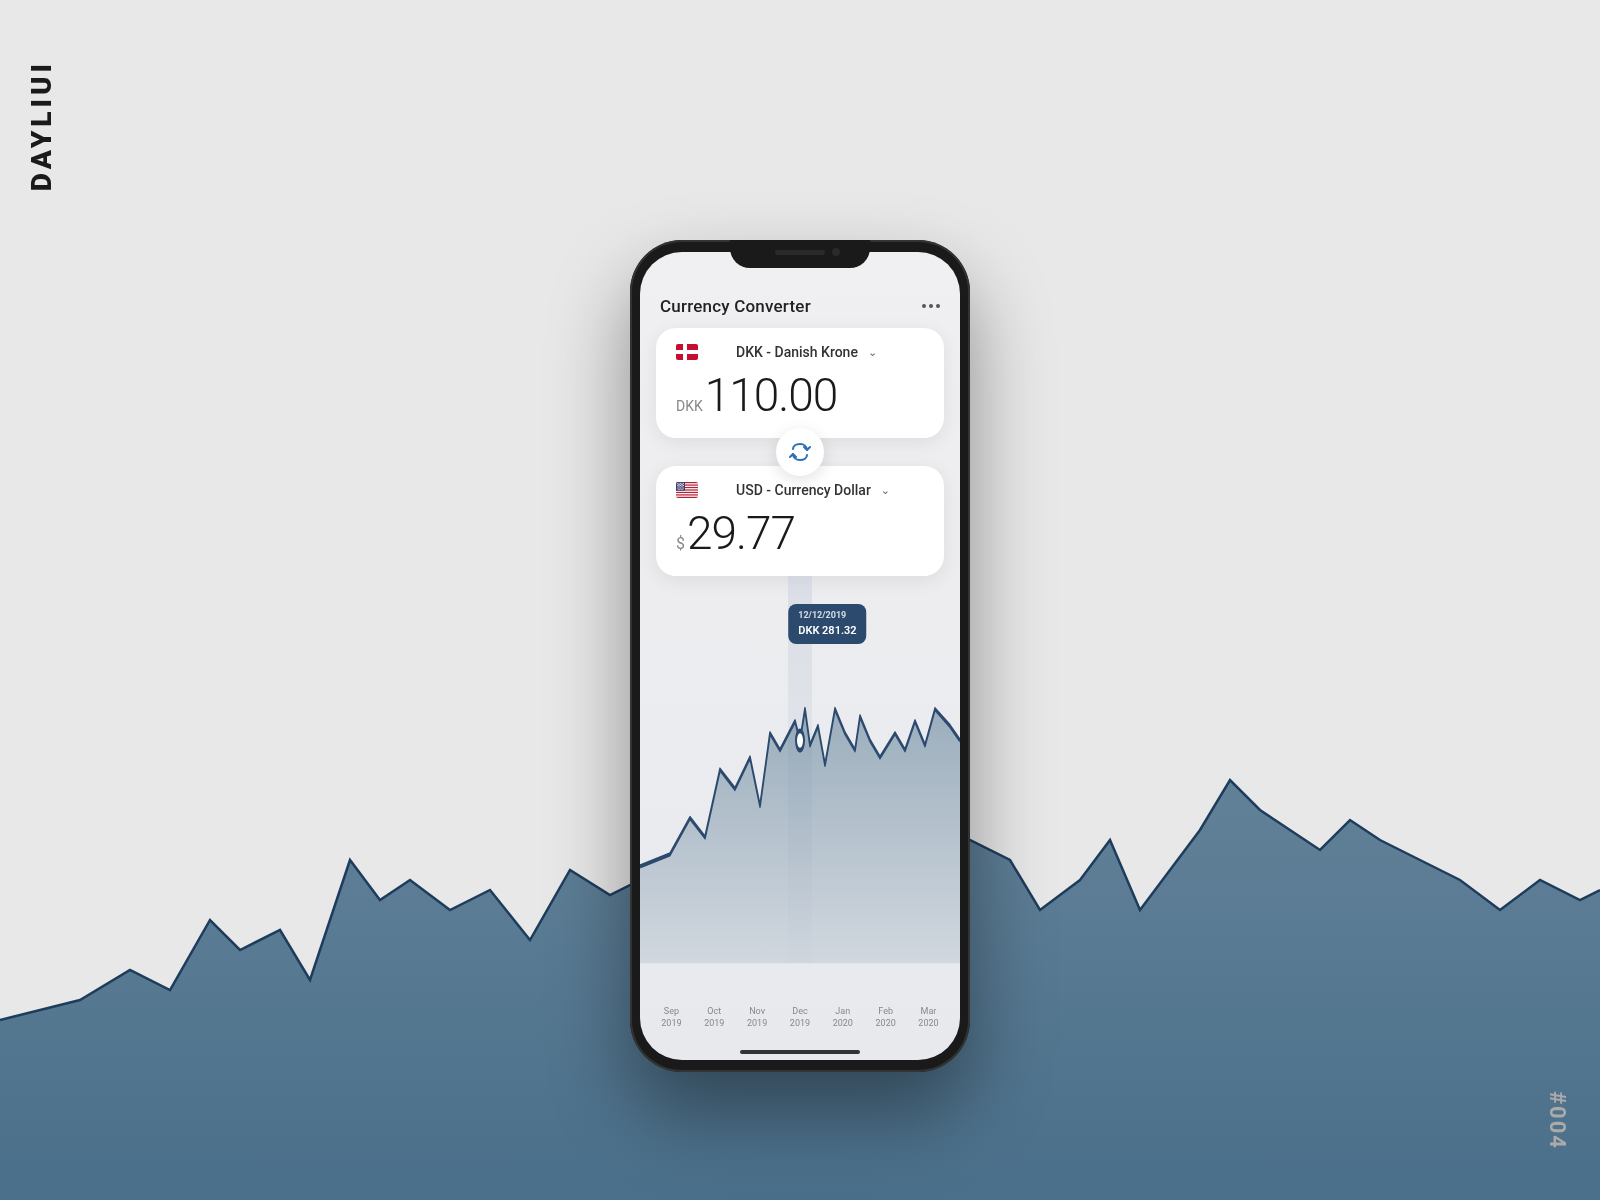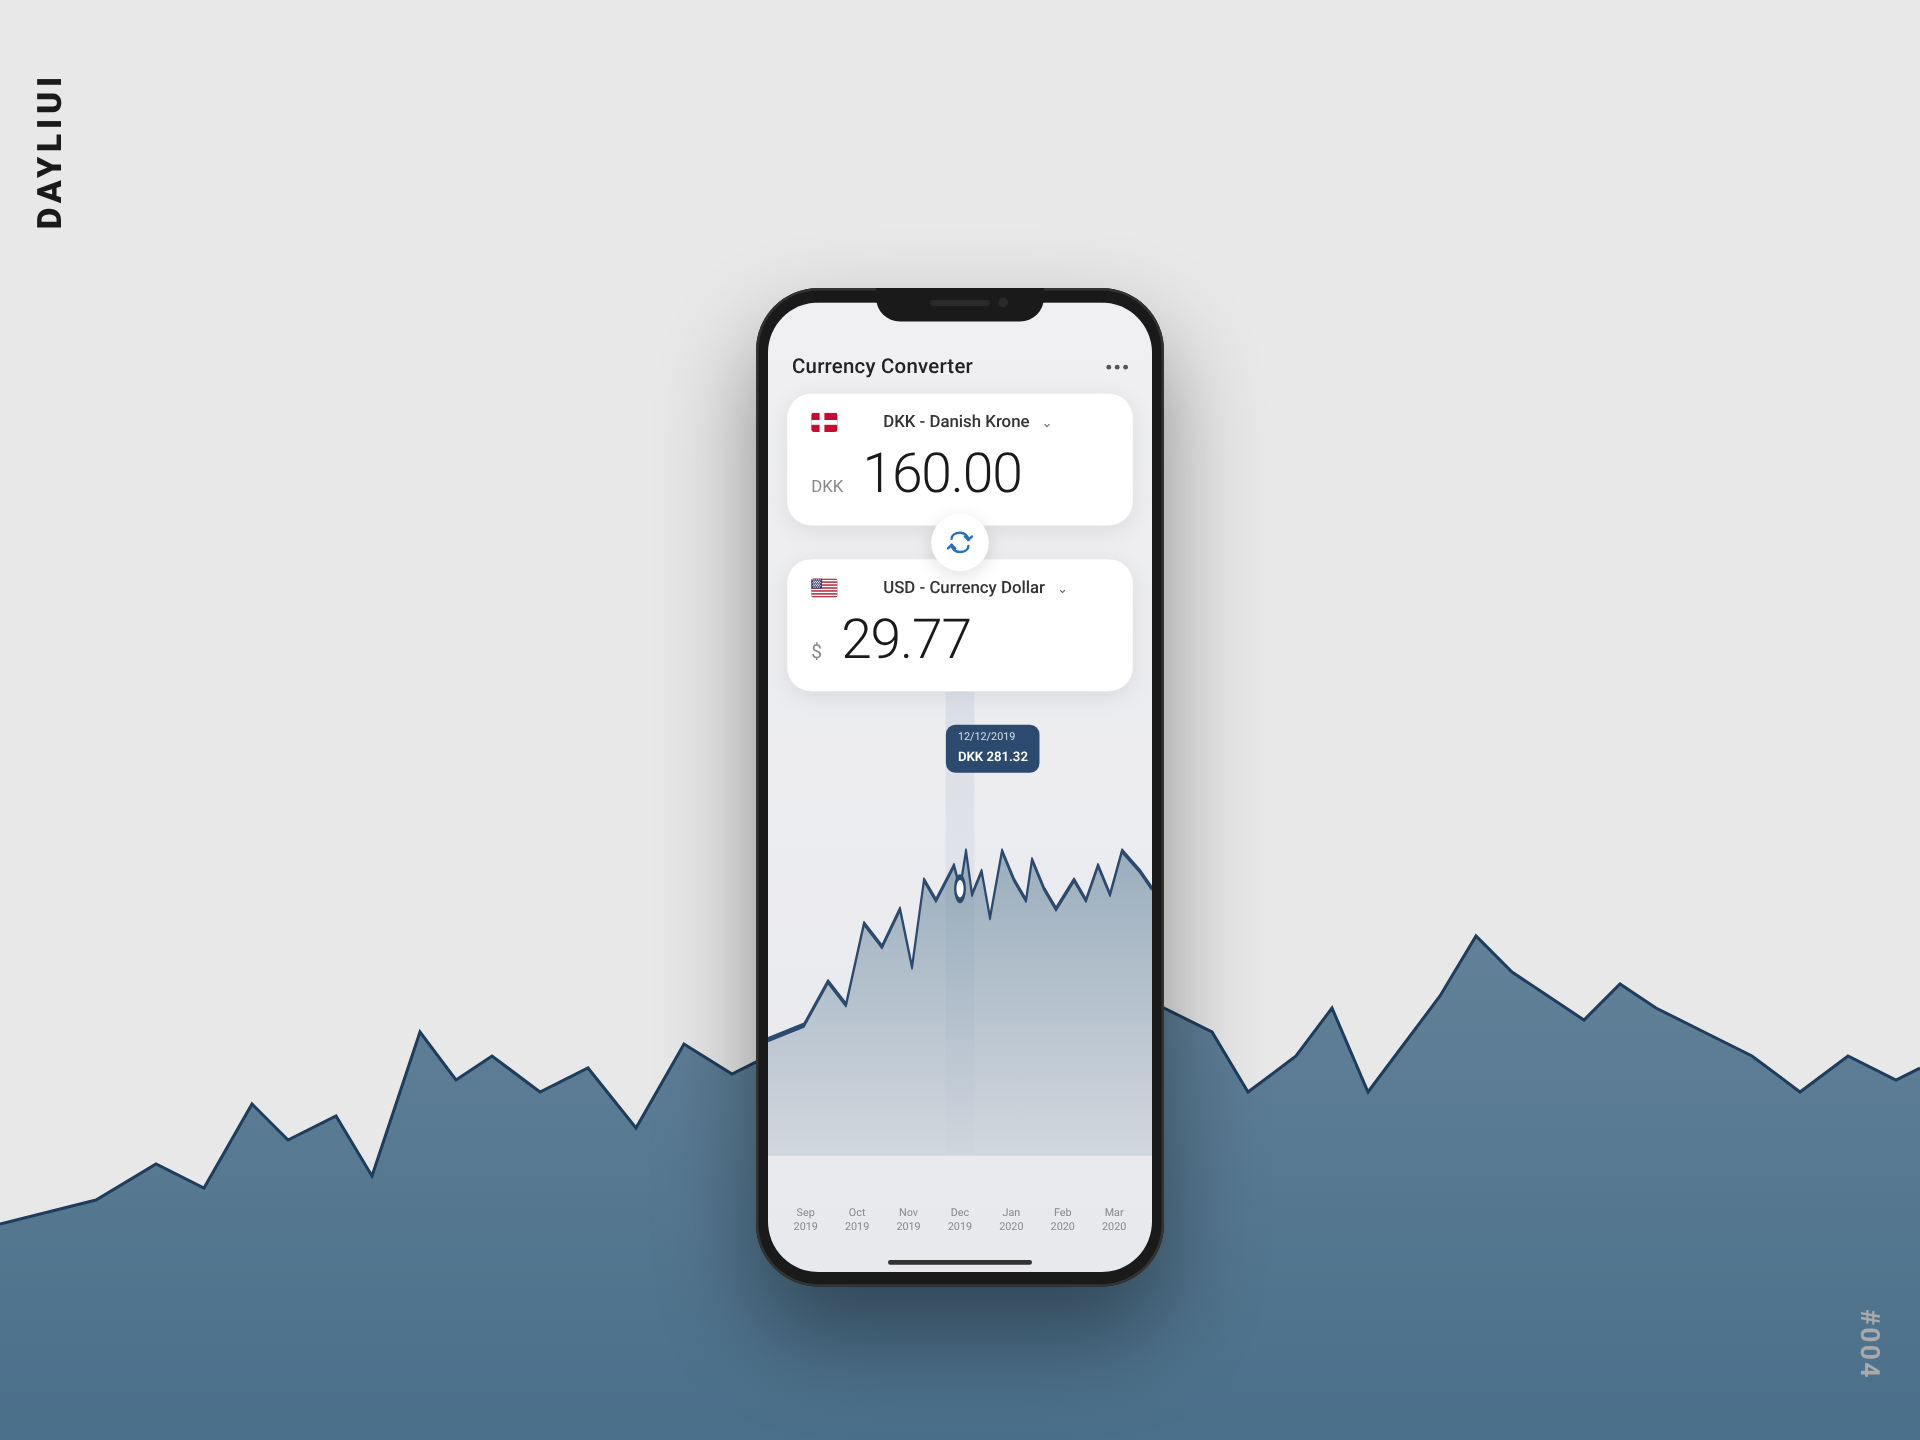--- a/index.html
+++ b/index.html
@@ -193,21 +193,21 @@
 
     .chevron-down {
       font-size: 11px;
       color: #666;
       margin-left: 2px;
     }
 
     .card-amount-row {
       display: flex;
       align-items: baseline;
-      gap: 16px;
+      gap: 2px;
     }
 
     .currency-code-small {
       font-size: 14px;
       color: #888;
       font-weight: 400;
     }
 
     .amount-large {
       font-size: 46px;
@@ -280,20 +280,21 @@
       padding: 5px 10px;
       font-size: 10px;
       line-height: 1.5;
       pointer-events: none;
     }
 
     .tooltip-date {
       font-size: 9px;
       opacity: 0.8;
       display: block;
+      font-weight: bold;
     }
 
     .tooltip-value {
       font-size: 11px;
       font-weight: 600;
       display: block;
     }
 
     
     .home-indicator {
@@ -372,21 +373,21 @@
               <svg width="22" height="16" viewBox="0 0 22 16" style="border-radius:2px;overflow:hidden;flex-shrink:0;">
                 <rect width="22" height="16" fill="#c60c30"></rect>
                 <rect x="7" y="0" width="4" height="16" fill="#fff"></rect>
                 <rect x="0" y="6" width="22" height="4" fill="#fff"></rect>
               </svg>
               <span class="currency-label">DKK - Danish Krone</span>
               <span class="chevron-down">⌄</span>
             </div>
             <div class="card-amount-row">
               <span class="currency-code-small">DKK</span>
-              <span class="amount-large">160.00</span>
+              <span class="amount-large">110.00</span>
             </div>
           </div>
 
           <div class="swap-button-wrapper">
             <div class="swap-button">
               <svg width="22" height="22" viewBox="0 0 22 22" fill="none">
                 <path d="M4 8 C4 5, 7 3, 11 3 C15 3, 18 5.5, 18 9" stroke="#2a6fba" stroke-width="2" stroke-linecap="round" fill="none"></path>
                 <path d="M18 14 C18 17, 15 19, 11 19 C7 19, 4 16.5, 4 13" stroke="#2a6fba" stroke-width="2" stroke-linecap="round" fill="none"></path>
                 <polyline points="15,6 18,9 21,6" fill="none" stroke="#2a6fba" stroke-width="2" stroke-linecap="round" stroke-linejoin="round"></polyline>
                 <polyline points="7,16 4,13 1,16" fill="none" stroke="#2a6fba" stroke-width="2" stroke-linecap="round" stroke-linejoin="round"></polyline>

